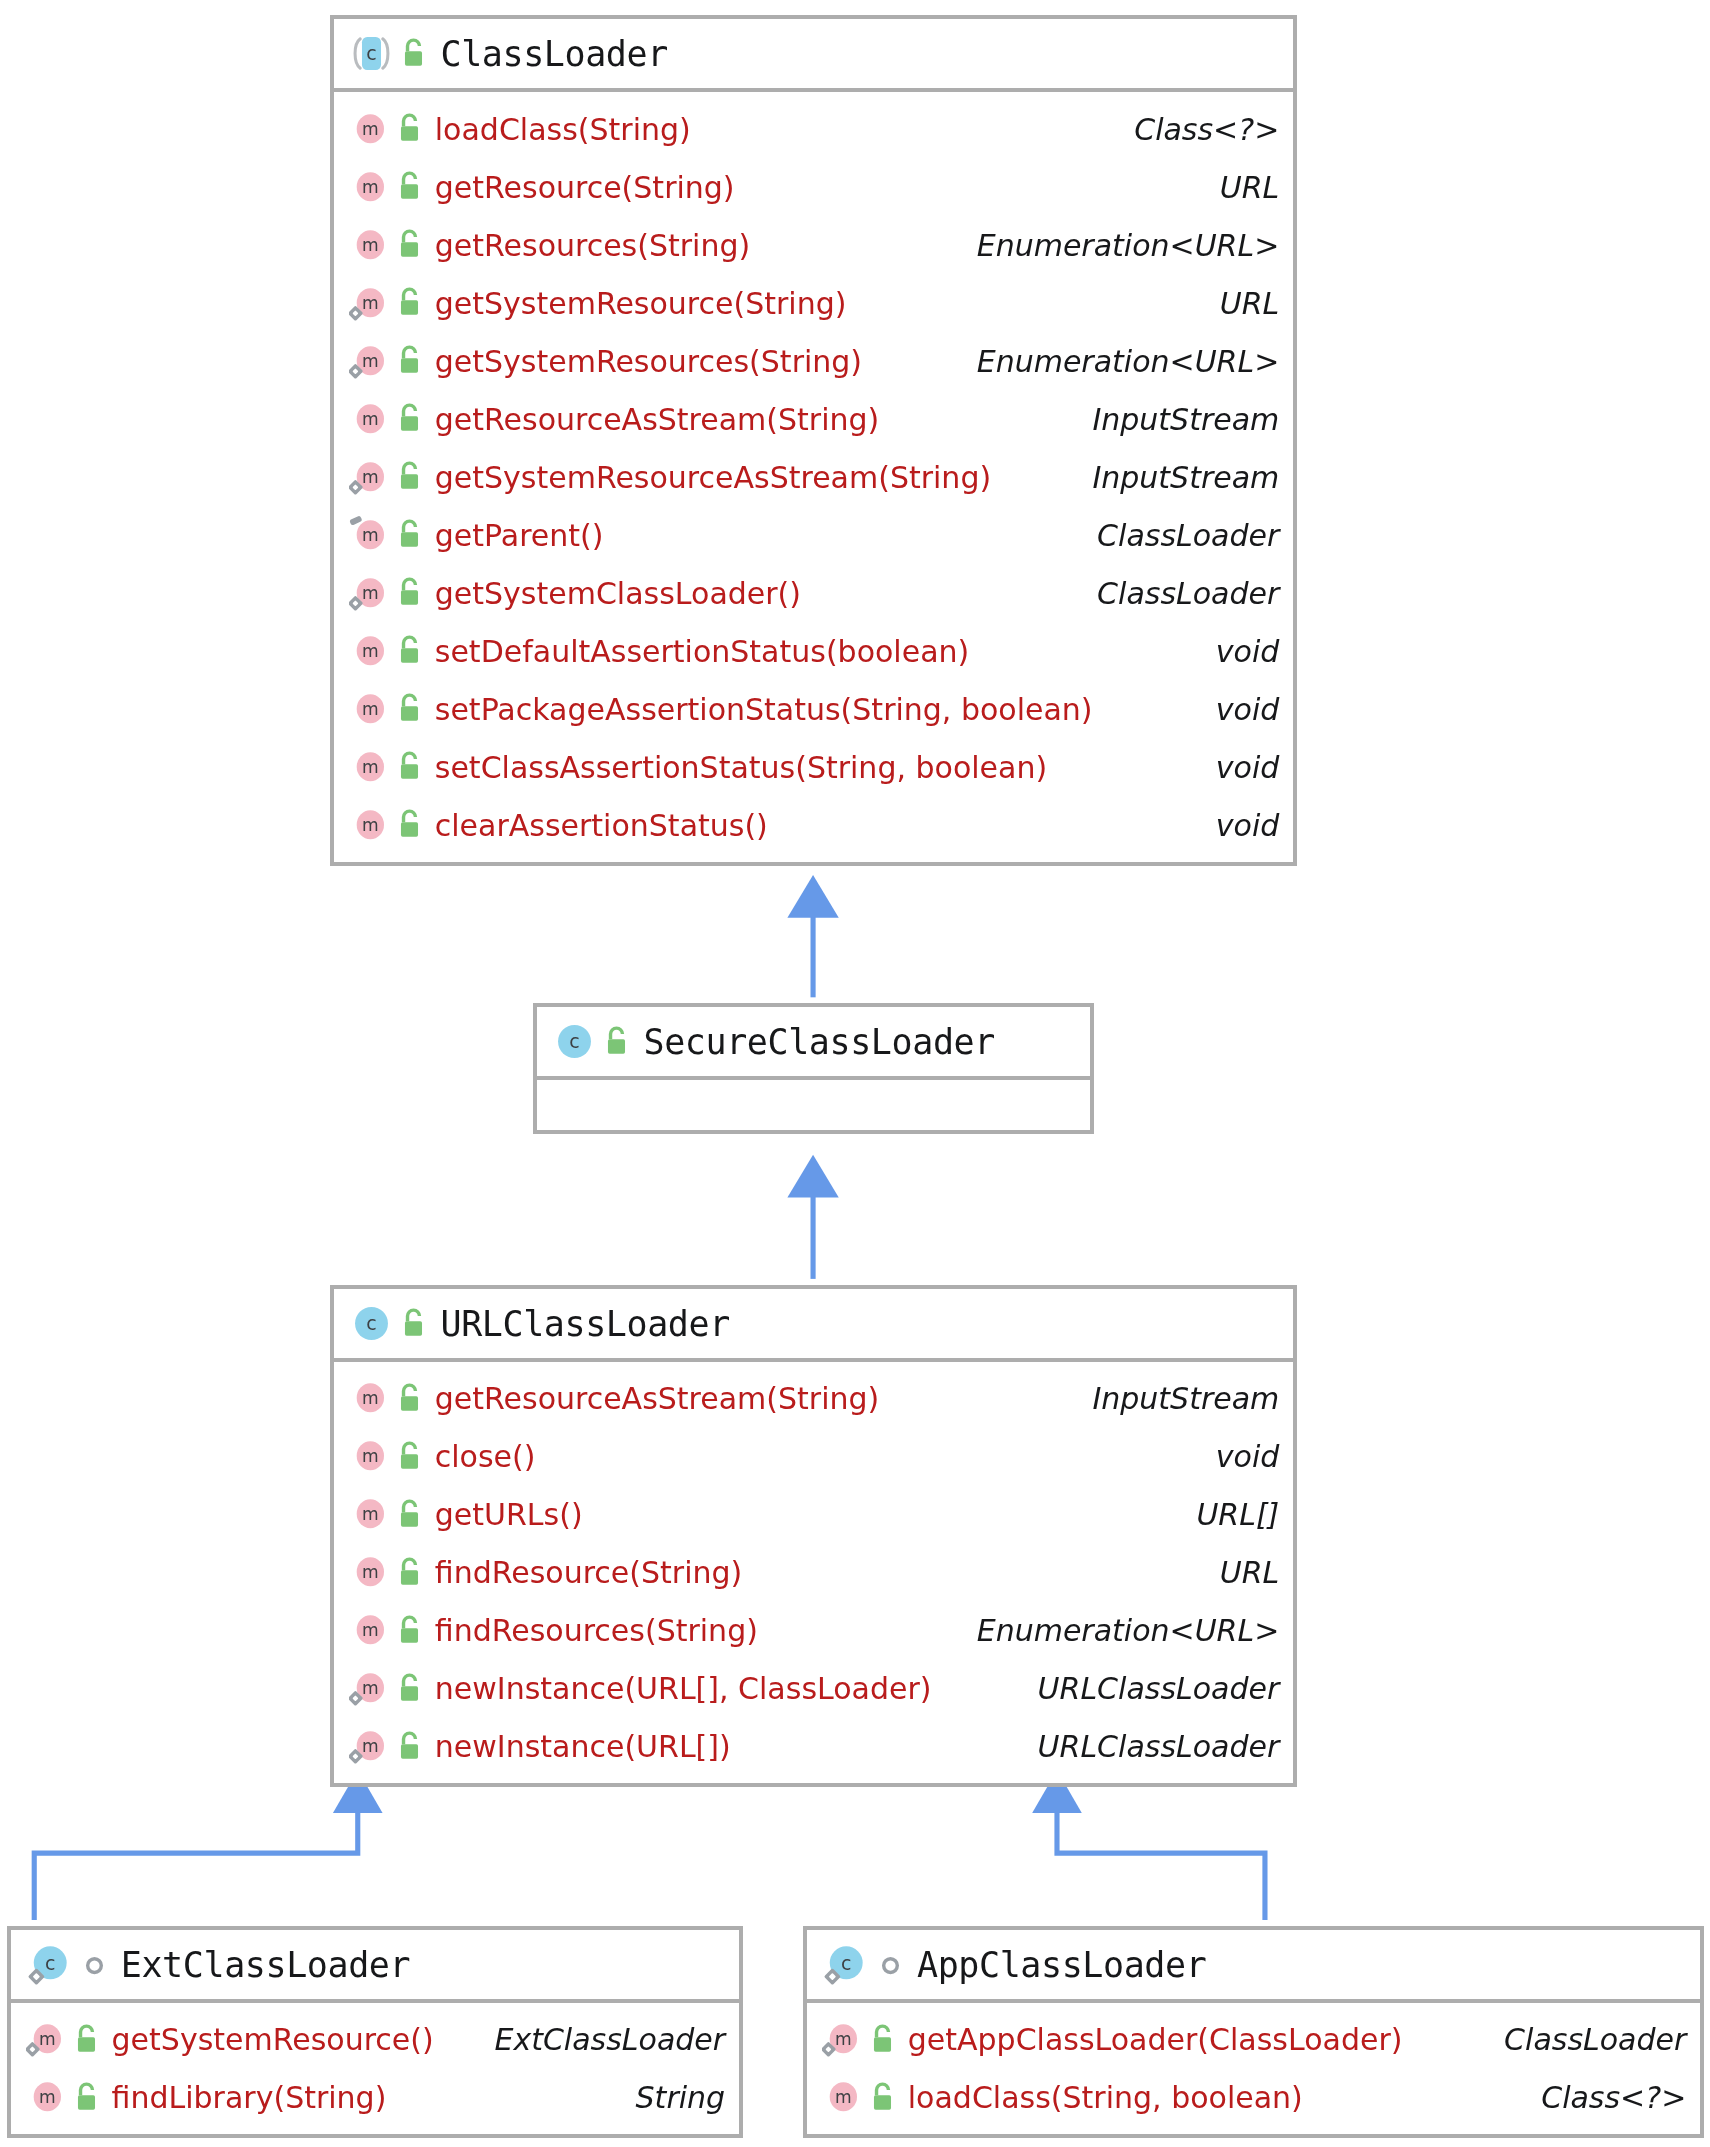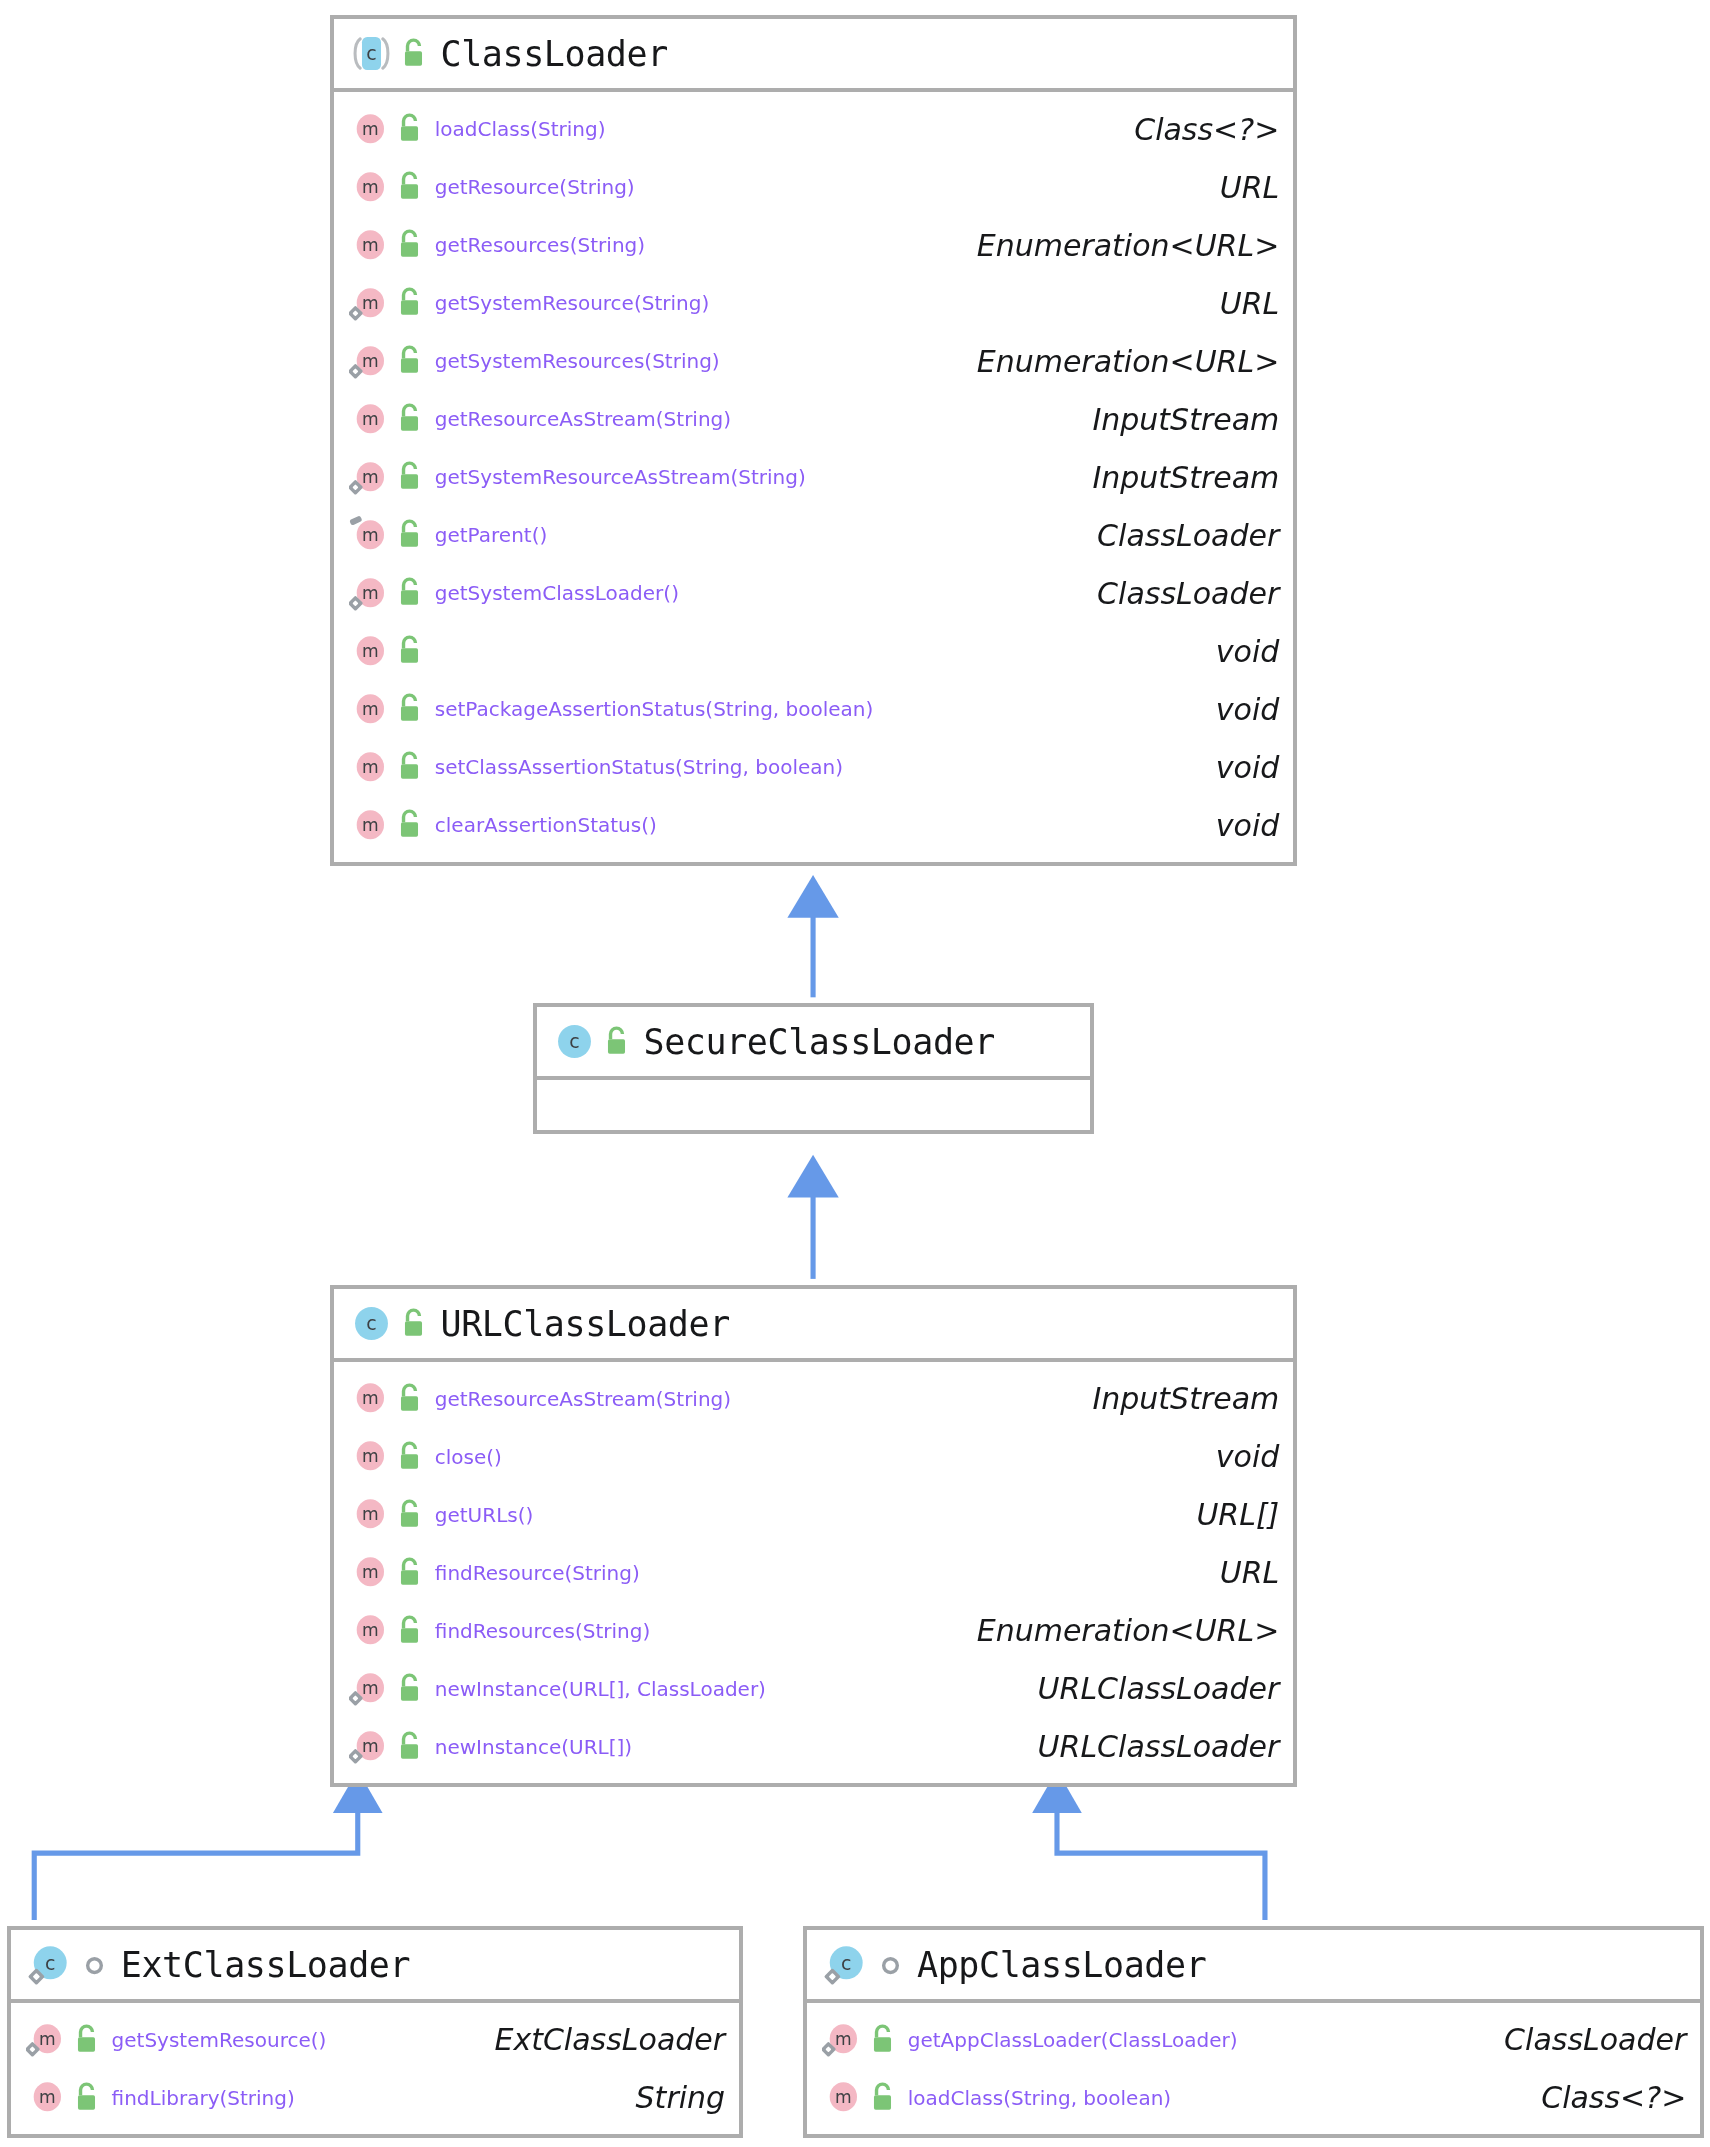--- a/index.html
+++ b/index.html
@@ -62,22 +62,22 @@
 
   .uml-row {
     display: flex;
     align-items: center;
     height: 58px;
     padding: 0 13.7px 0 15.4px;
     box-sizing: border-box;
     white-space: nowrap;
   }
   .row-name {
-    font-size: 20px;
-    color: #8b5cf6;
+    font-size: 30px;
+    color: #b91c1c;
     margin-left: 10.3px;
     text-align: right;
   }
   .row-spacer { flex: 1 1 auto; min-width: 13.7px; }
   .row-type {
     font-size: 30px;
     color: #17181a;
     text-align: right;
     font-style: italic;
   }
@@ -329,20 +329,21 @@
               <ellipse cx="25" cy="23" rx="16" ry="17" fill="#f4b8c4"></ellipse>
               <text x="25" y="31" font-family="DejaVu Sans, sans-serif" font-size="20" fill="#3d4043" text-anchor="middle">m</text>
             </svg>
           </span>
           <span class="icon icon-vis">
             <svg viewBox="0 0 34 44">
               <path d="M10 19 L10 13 a7 7 0 0 1 14 0" stroke="#7cc576" stroke-width="4" fill="none"></path>
               <rect x="7" y="19" width="20" height="17" rx="2" fill="#7cc576"></rect>
             </svg>
           </span>
+          <span class="row-name">setDefaultAssertionStatus(boolean)</span>
           <span class="row-spacer"></span>
           <span class="row-type">void</span>
         </div>
         <div class="uml-row">
           <span class="icon icon-method">
             <svg viewBox="0 0 48 48">
               <ellipse cx="25" cy="23" rx="16" ry="17" fill="#f4b8c4"></ellipse>
               <text x="25" y="31" font-family="DejaVu Sans, sans-serif" font-size="20" fill="#3d4043" text-anchor="middle">m</text>
             </svg>
           </span>

